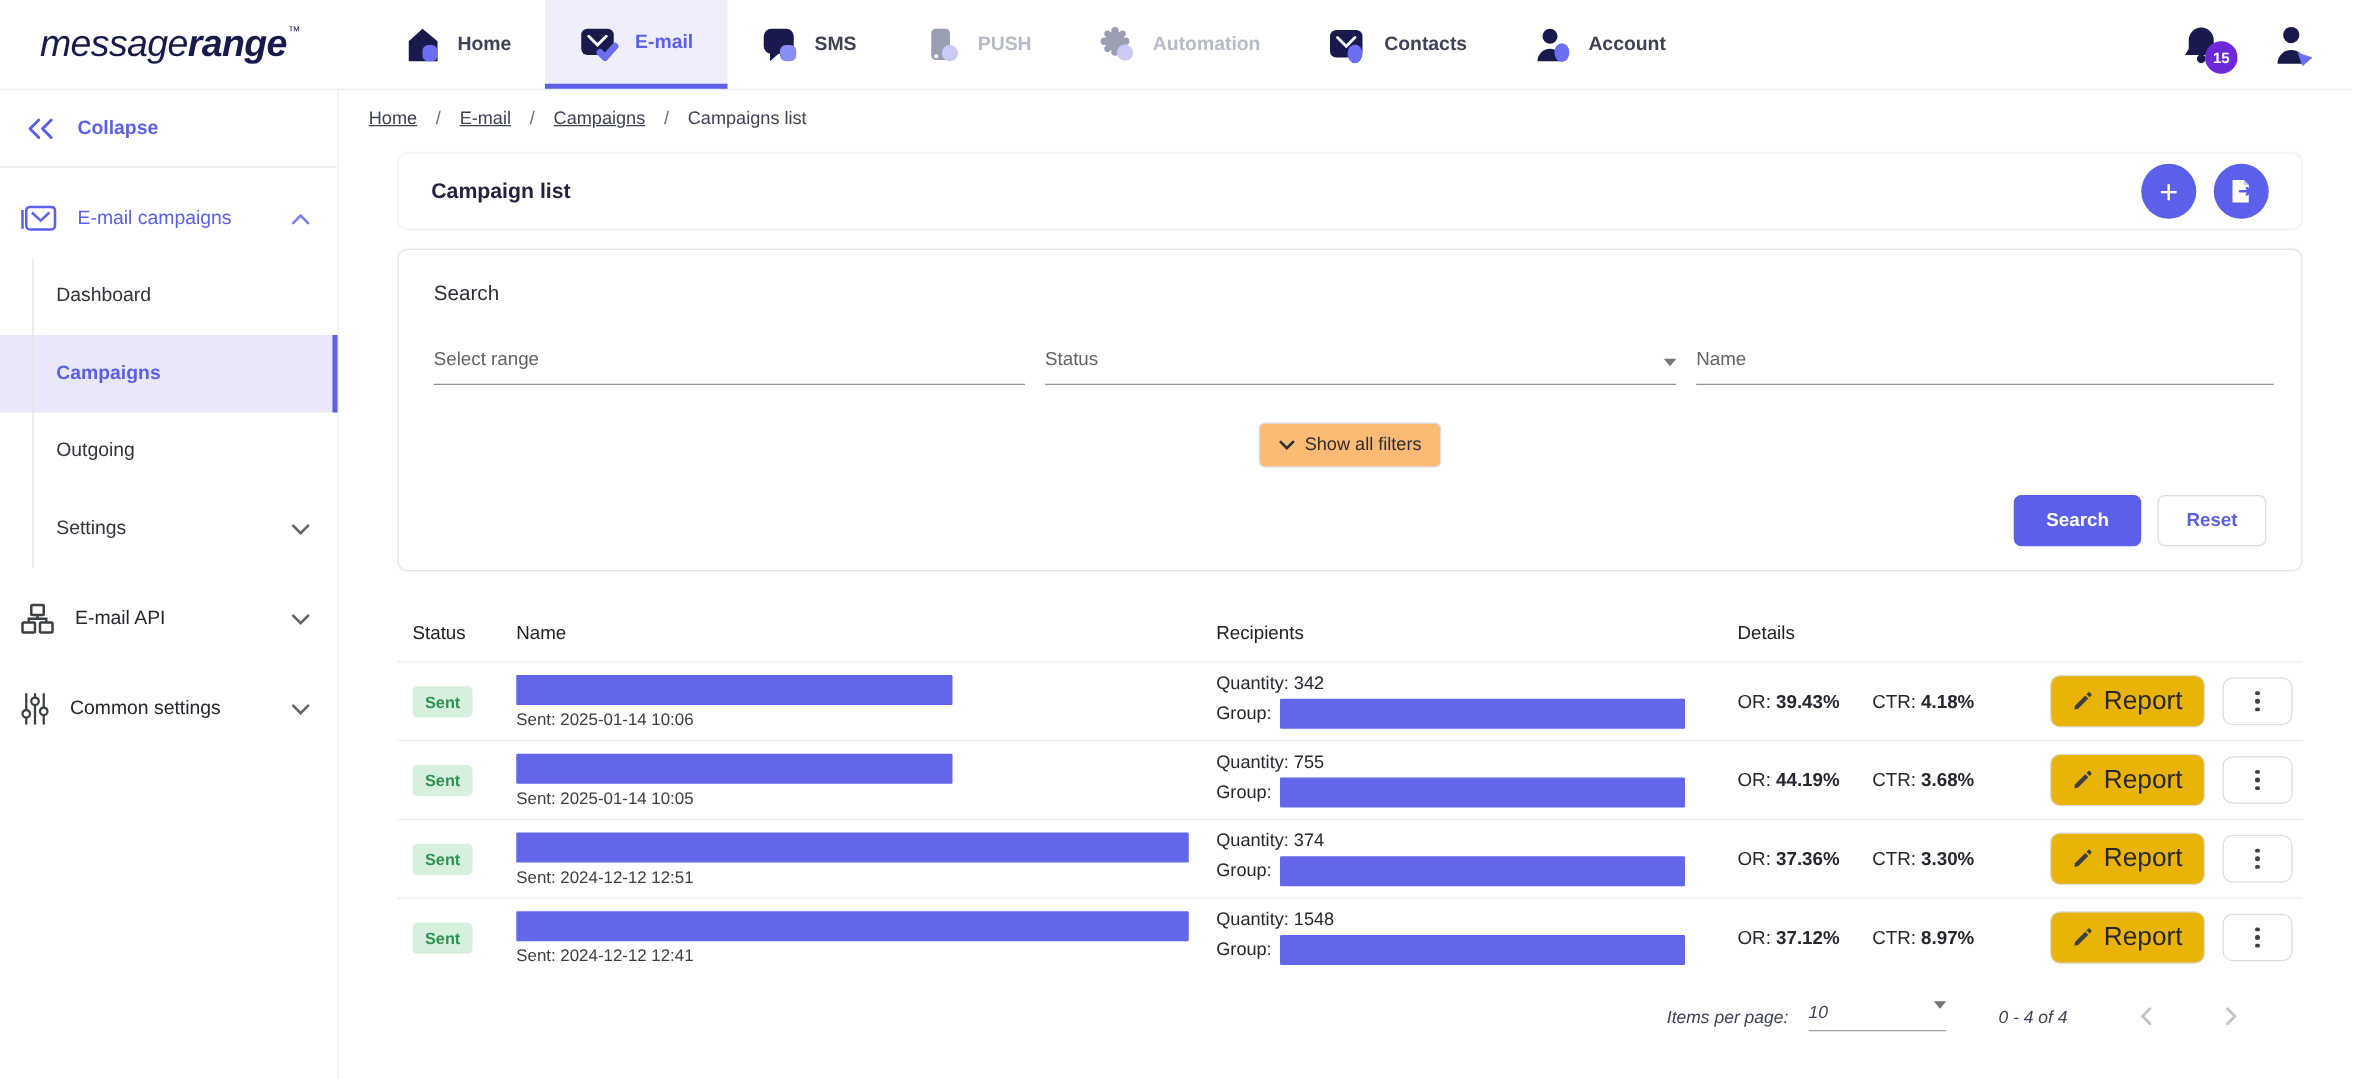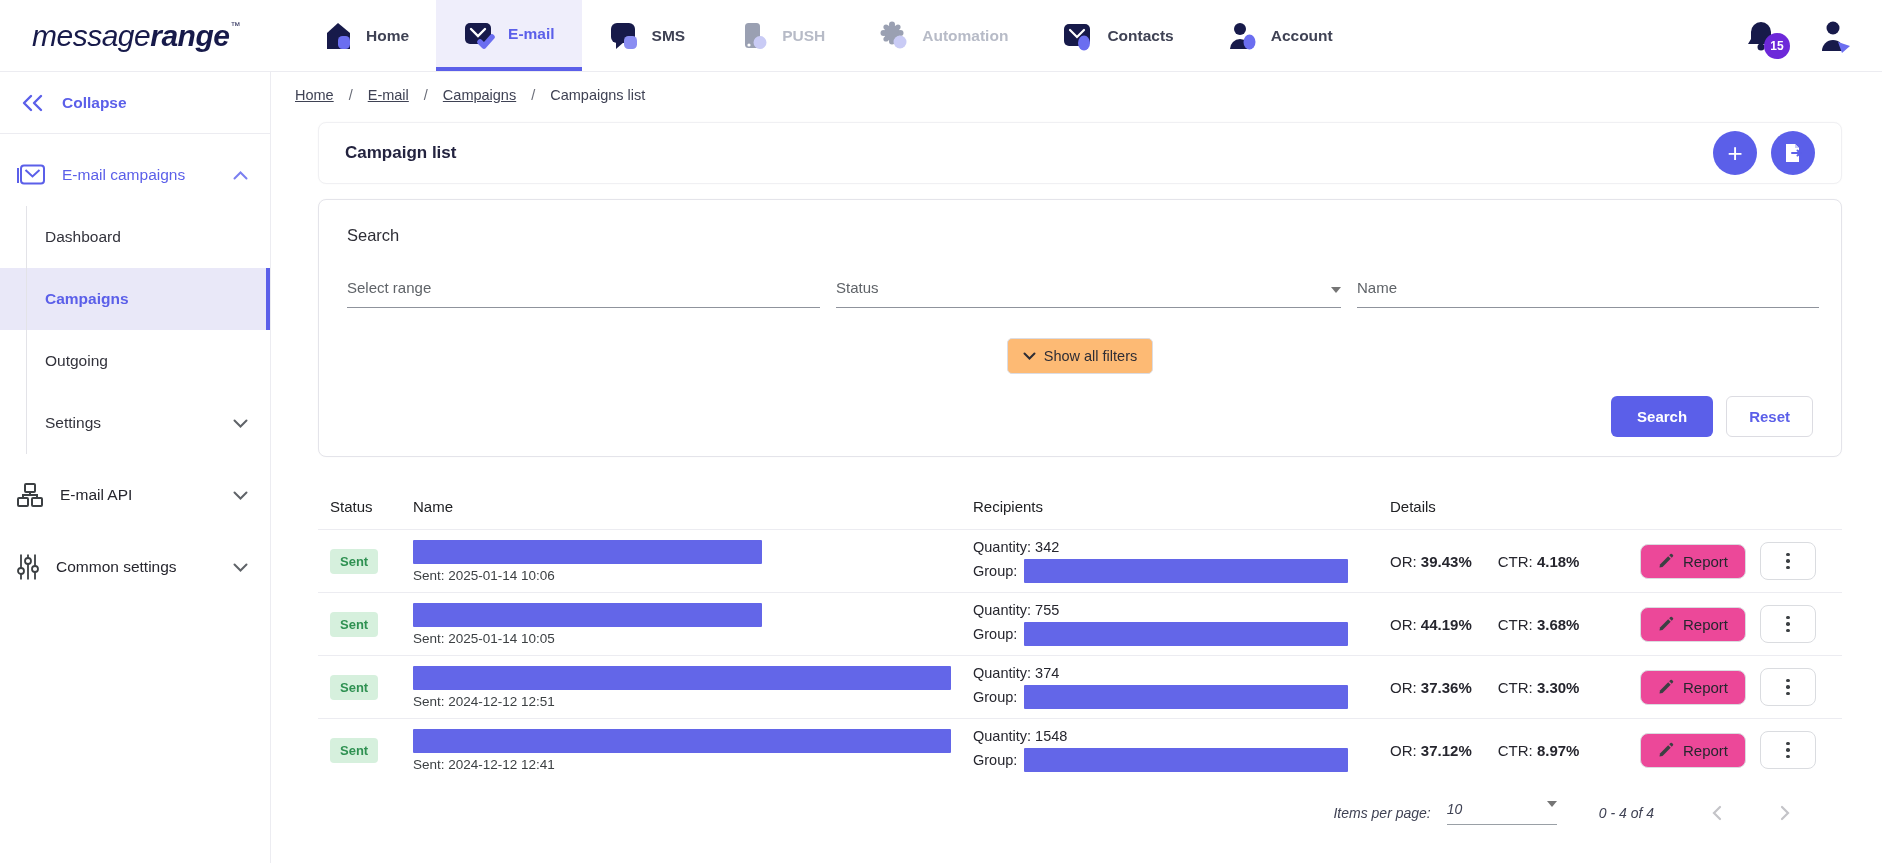--- a/index.html
+++ b/index.html
@@ -94,22 +94,22 @@
   .c-name .redact{height:24px;background:var(--bar);border-radius:1px;}
   .sent-date{font-size:13.5px;color:#3c4043;margin-top:4px;}
   .c-recip{font-size:14.5px;color:#26262e;}
   .c-recip .line1{margin-bottom:4px;}
   .c-recip b{font-weight:400;}
   .c-recip .line2{display:flex;align-items:center;gap:7px;}
   .redact.group{height:24px;background:var(--bar);border-radius:1px;display:inline-block;}
   .c-details{display:flex;align-items:center;padding-right:50px;}
   .stats{flex:0 0 250px;display:flex;gap:26px;font-size:15px;color:#26262e;white-space:nowrap;}
   .stats b{font-weight:700;}
-  .report-btn{display:flex;align-items:center;gap:9px;background:#ec4899;border:1px solid #dadce0;
-    border-radius:8px;padding:8px 17px;font-size:15px;color:#26262e;cursor:pointer;margin-left:auto;}
+  .report-btn{display:flex;align-items:center;gap:9px;background:#eab308;border:1px solid #dadce0;
+    border-radius:8px;padding:8px 17px;font-size:21px;color:#26262e;cursor:pointer;margin-left:auto;}
   .kebab-btn{width:56px;height:38px;background:#fff;border:1px solid #dadce0;border-radius:8px;
     cursor:pointer;display:flex;flex-direction:column;align-items:center;justify-content:center;gap:3px;margin-left:14px;}
   .kebab-btn i{width:3.5px;height:3.5px;border-radius:50%;background:#3c4043;}
 
   
   .tfooter{display:flex;align-items:center;justify-content:flex-end;margin-top:20px;
     padding-right:52px;font-size:14px;color:#3f4254;font-style:italic;}
   .ipp-label{margin-right:16px;}
   .ipp-select{display:flex;width:110px;border-bottom:1px solid #9aa0a6;
     padding-bottom:7px;cursor:pointer;gap:35px;}

